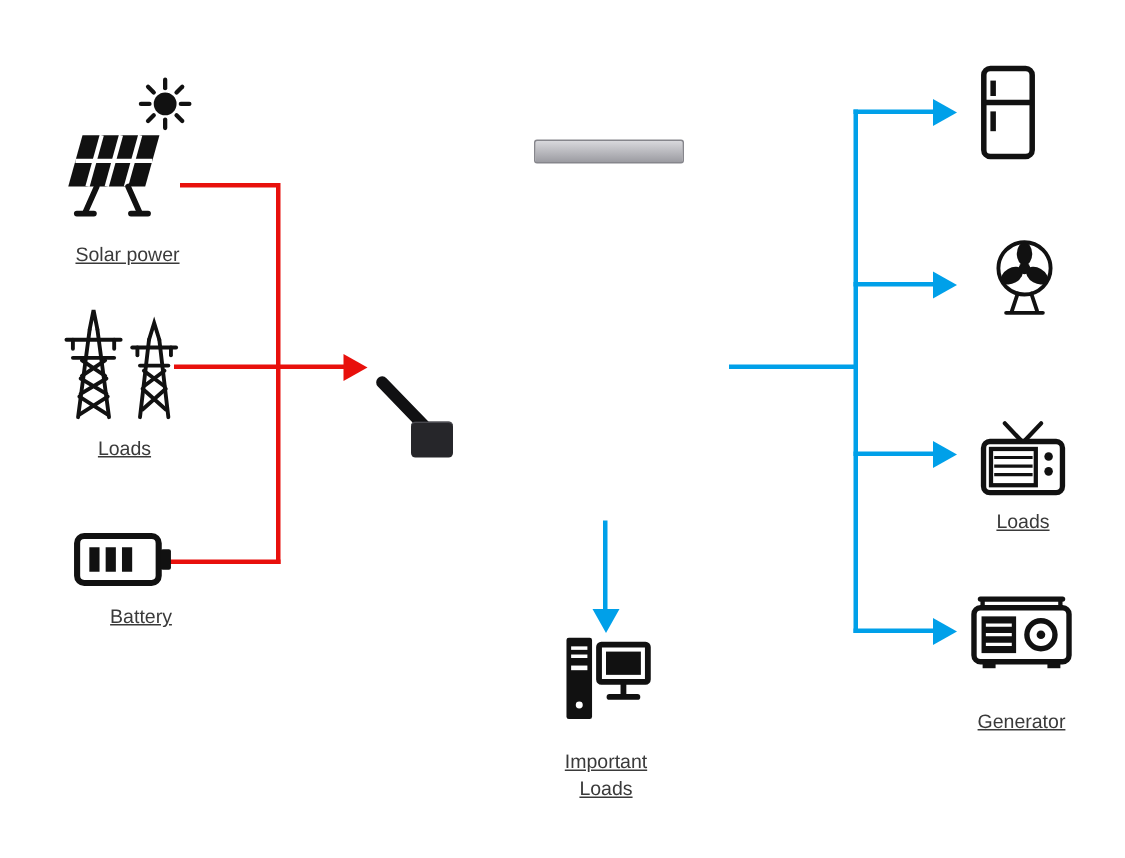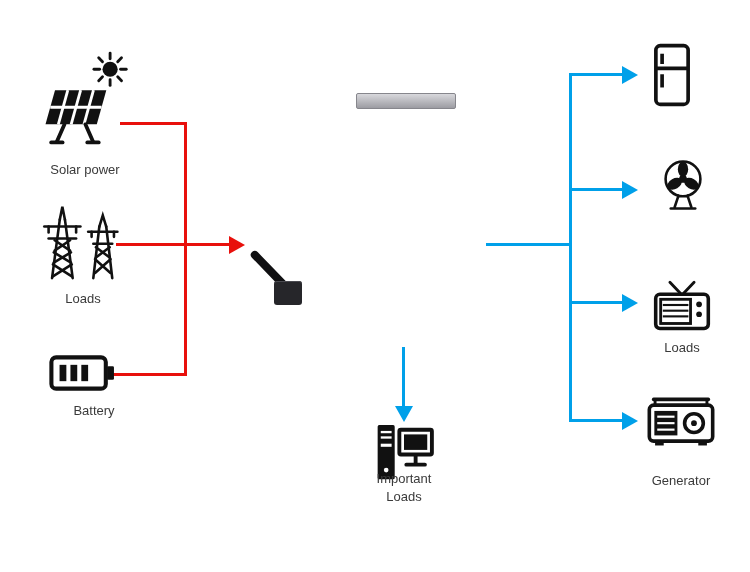--- a/index.html
+++ b/index.html
@@ -5,21 +5,21 @@
   :root{
     --color-input:#e8100c;
     --color-output:#00a0e9;
     --icon:#111111;
     --label:#3a3a3a;
   }
   html,body{margin:0;padding:0;background:#fff;}
   #canvas{position:relative;width:750px;height:572px;background:#fff;overflow:hidden;
           font-family:"Liberation Sans", sans-serif;color:var(--label);}
   .abs{position:absolute;}
-  .label{font-size:13px;color:var(--label);text-align:center;line-height:18px;}
+  .label{font-size:13px;color:var(--label);text-align:center;line-height:18px;text-decoration:underline;}
   .h-line,.v-line{position:absolute;}
   .red{background:var(--color-input);}
   .blue{background:var(--color-output);}
   .arrow-right-red{position:absolute;width:0;height:0;
     border-top:9px solid transparent;border-bottom:9px solid transparent;
     border-left:16px solid var(--color-input);}
   .arrow-right-blue{position:absolute;width:0;height:0;
     border-top:9px solid transparent;border-bottom:9px solid transparent;
     border-left:16px solid var(--color-output);}
   .arrow-down-blue{position:absolute;width:0;height:0;
@@ -228,18 +228,18 @@
         <line x1="10" y1="20" x2="24" y2="20"></line>
       </g>
       <rect x="10" y="28" width="14" height="4" fill="#fff"></rect>
       <circle cx="17" cy="62" r="3" fill="#fff"></circle>
       <rect x="34" y="10" width="42" height="32" rx="2" fill="#fff" stroke="#111" stroke-width="5"></rect>
       <rect x="40" y="16" width="30" height="20" fill="#111"></rect>
       <line x1="55" y1="42" x2="55" y2="53" stroke="#111" stroke-width="5"></line>
       <line x1="43" y1="55" x2="67" y2="55" stroke="#111" stroke-width="5" stroke-linecap="round"></line>
     </svg>
   </div>
-  <div class="label abs" style="left:362px;top:470px;width:84px;">
+  <div class="label abs" style="left:362px;top:499px;width:84px;">
     <div>Important</div>
     <div>Loads</div>
   </div>
 
 </div>
 
 </body></html>

